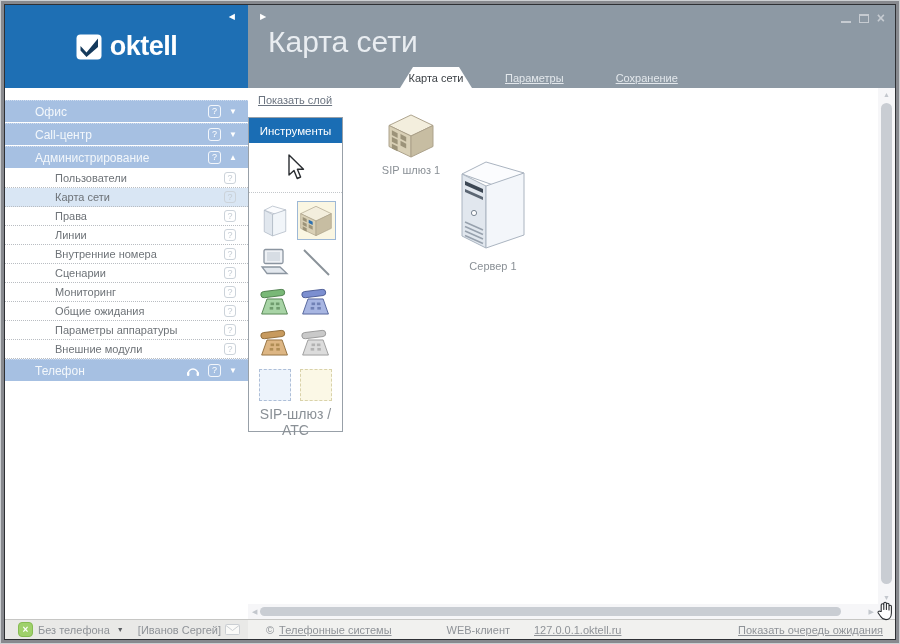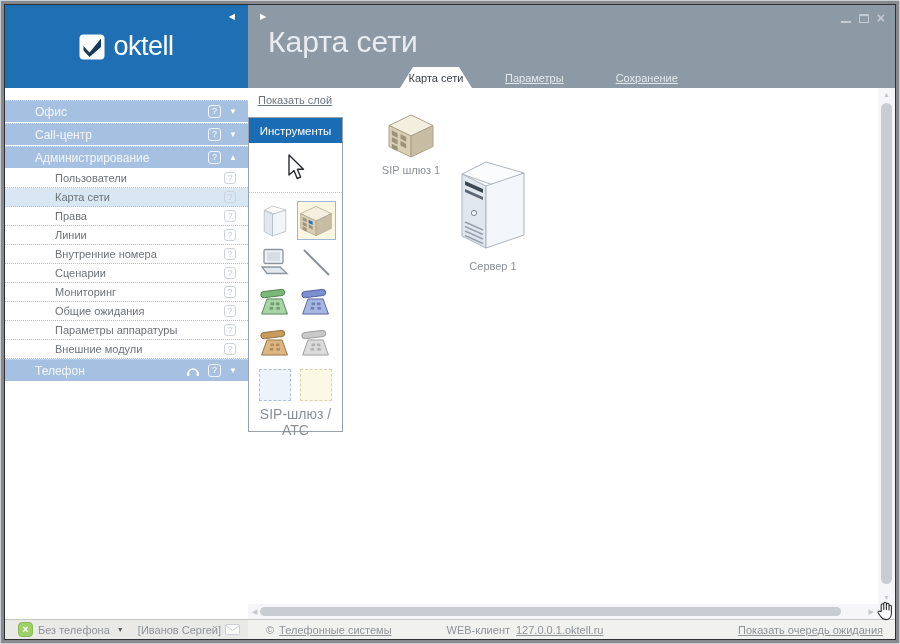--- a/index.html
+++ b/index.html
@@ -8,21 +8,21 @@
 
   
   .frame { position:absolute; inset:0; border:1px solid #cdd0d3; background:#87898e; padding:3px; }
   .frame-inner { height:100%; border:1px solid #2e3034; background:#ffffff; display:flex; flex-direction:column; overflow:hidden; }
 
   
   .header { display:flex; height:83px; flex:0 0 83px; }
   .header-left { width:243px; flex:0 0 243px; background:#1e6fb4; position:relative;
                  display:flex; align-items:center; justify-content:center; }
   .logo { display:flex; align-items:center; gap:8px; }
-  .logo-text { color:#fff; font-size:27px; font-weight:normal; letter-spacing:-0.5px; }
+  .logo-text { color:#fff; font-size:27px; font-weight:bold; letter-spacing:-0.5px; }
   .collapse-btn { position:absolute; top:7px; right:13px; color:#fff; font-size:8px; cursor:pointer; line-height:10px; }
 
   .header-right { flex:1; background:#8d99a4; position:relative; }
   .expand-btn { position:absolute; top:7px; left:12px; color:#fff; font-size:8px; cursor:pointer; line-height:10px; }
   .page-title { position:absolute; left:20px; top:20px; font-size:30px; color:#e9edf1; font-weight:normal; }
   .win-controls { position:absolute; top:7px; right:10px; display:flex; align-items:center; gap:8px; height:12px; }
   .wc-min { width:10px; height:2px; background:#c6cbd1; margin-top:8px; }
   .wc-max { width:10px; height:9px; border:1px solid #c6cbd1; border-top-width:2px; }
   .wc-close { color:#c6cbd1; font-size:14px; line-height:12px; font-weight:bold; }
   .win-controls > div { cursor:pointer; }
@@ -94,21 +94,21 @@
                font-size:11px; color:#8f9398; }
   .sb-left { width:243px; flex:0 0 243px; background:#e9e9e7; display:flex; align-items:center;
              padding:0 8px 0 13px; gap:5px; }
   .status-green { width:15px; height:15px; border-radius:4px; background:#9fd16b; border:1px solid #86bc52;
                   color:#fff; font-size:10px; font-weight:bold; text-align:center; line-height:13px; cursor:pointer; }
   .dd-arrow { font-size:7px; color:#5b5e62; margin-left:2px; cursor:pointer; }
   .sb-user { margin-left:auto; display:flex; align-items:flex-start; gap:4px; }
   .sb-right { flex:1; background:#f1f1ef; display:flex; align-items:center; padding:0 12px 0 18px; }
   .sb-link { text-decoration:underline; color:#8f9398; cursor:pointer; }
   .sb-copy { display:flex; gap:5px; align-items:center; }
-  .sb-web { display:flex; gap:6px; align-items:center; margin-left:55px;justify-content:center; }
+  .sb-web { display:flex; gap:24px; align-items:center; margin-left:55px;justify-content:center; }
   .sb-queue { margin-left:auto; }
 </style>
 </head>
 <body>
 
 <div class="frame">
 <div class="frame-inner">
 
   <div class="header">
     <div class="header-left">

